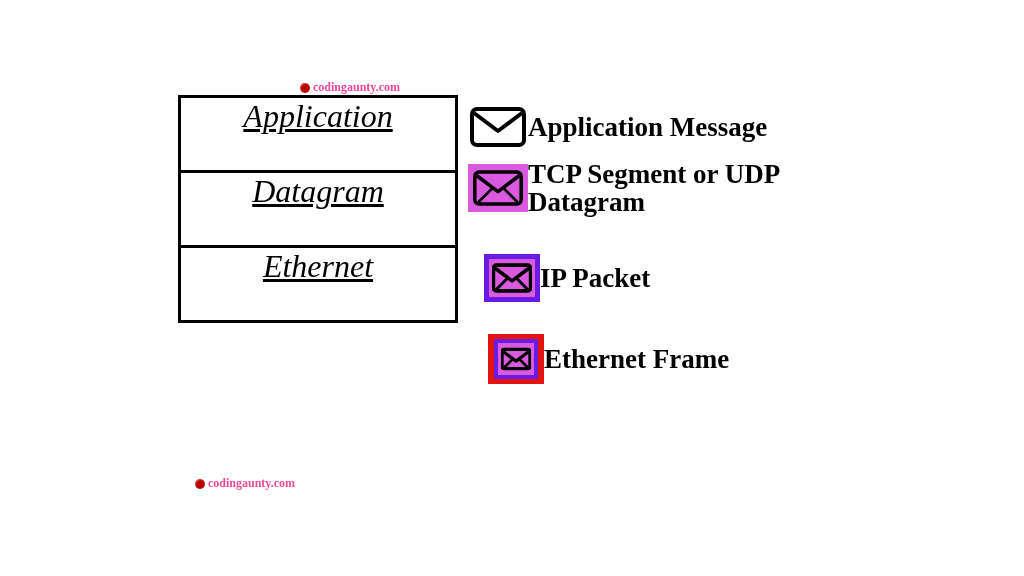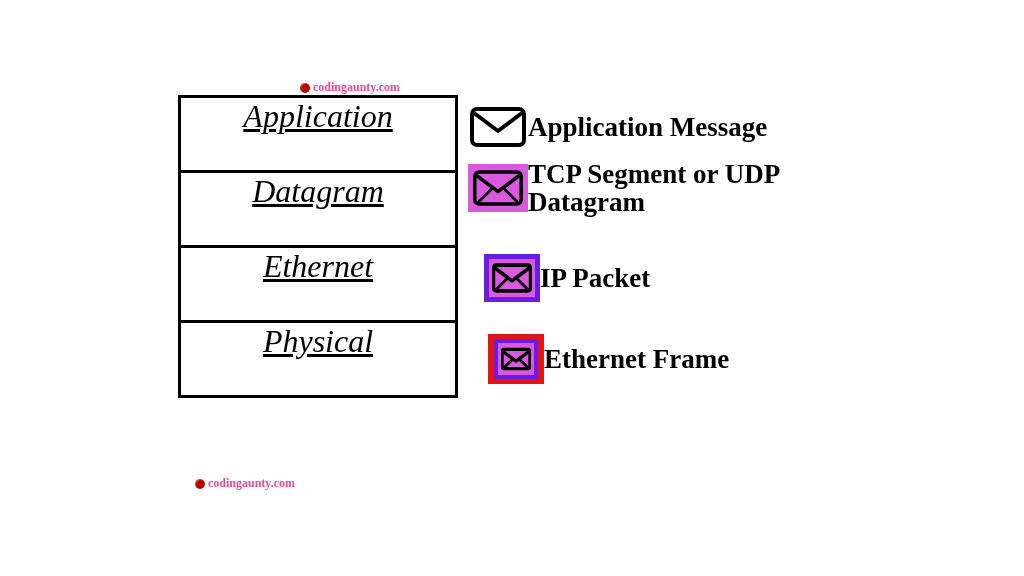--- a/index.html
+++ b/index.html
@@ -91,23 +91,20 @@
 <div class="stack">
   <div class="layer">
     <span>Application</span>
   </div>
   <div class="layer">
     <span>Datagram</span>
   </div>
   <div class="layer">
     <span>Ethernet</span>
   </div>
-  <div class="layer">
-    <span>Physical</span>
-  </div>
 </div>
 
 <div class="row row-0">
   <div class="env-wrap plain">
     <svg class="envelope" width="56" height="40" viewBox="0 0 56 40">
       <rect x="2" y="2" width="52" height="36" rx="5" ry="5" fill="#fff" stroke="#000" stroke-width="4"></rect>
       <path d="M4 6 L28 24 L52 6" fill="none" stroke="#000" stroke-width="4" stroke-linejoin="round"></path>
     </svg>
   </div>
   <div class="label">Application Message</div>

